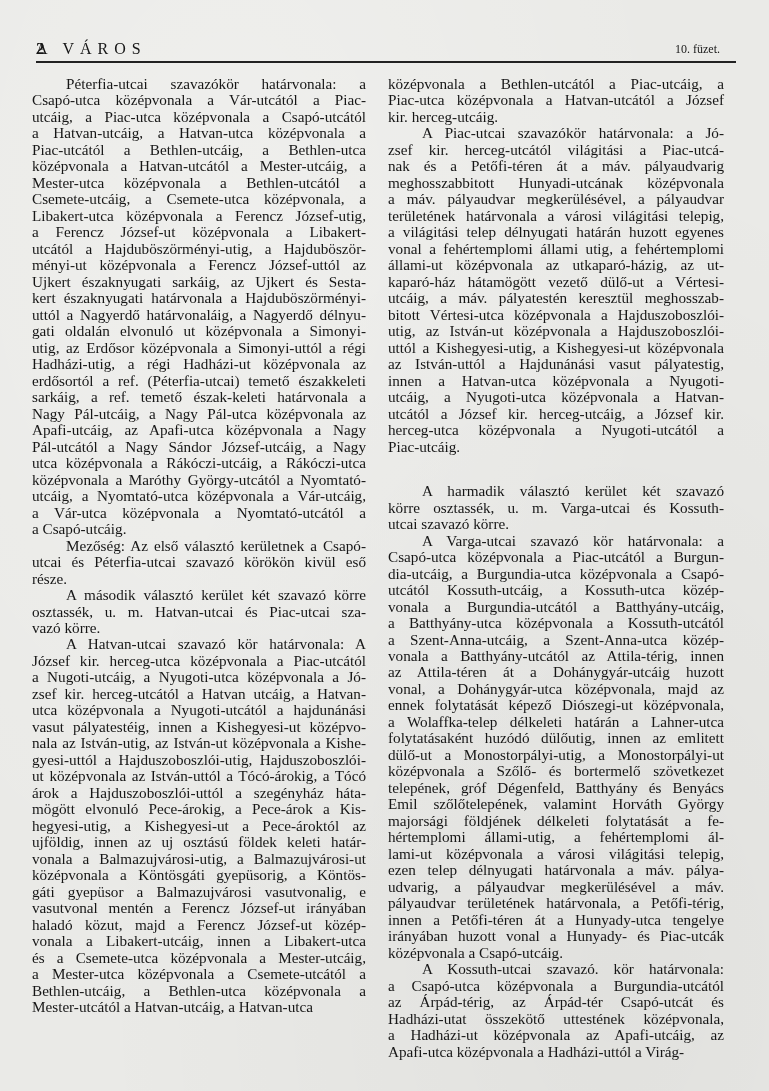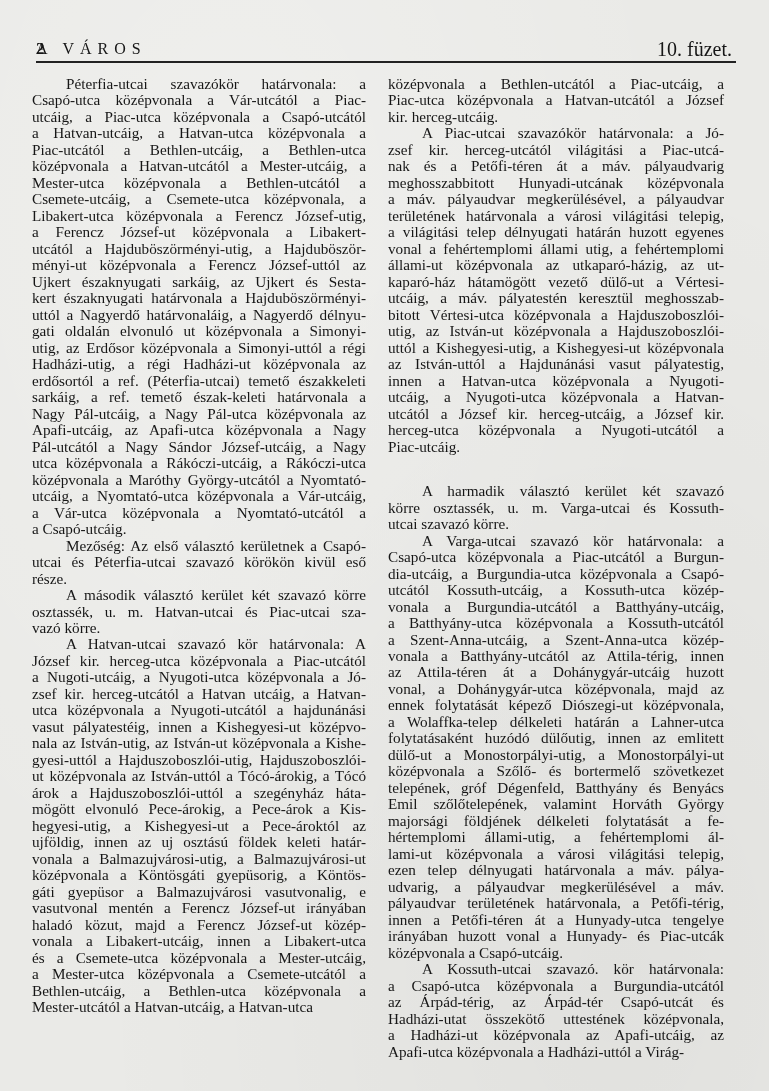--- a/index.html
+++ b/index.html
@@ -40,22 +40,22 @@
     }
     .header .journal-title {
       position: absolute;
       left: 0; right: 0;
       text-align: left;
       letter-spacing: 6px;
       font-size: 16px;
     }
     .header .issue {
       position: absolute;
-      right: 4px;
-      font-size: 20px;
+      right: 16px;
+      font-size: 12px;
     }
     .header-rule {
       position: absolute;
       left: 36px;
       top: 61px;
       width: 700px;
       height: 0;
       border-top: 2px solid #222;
     }
     .column {

